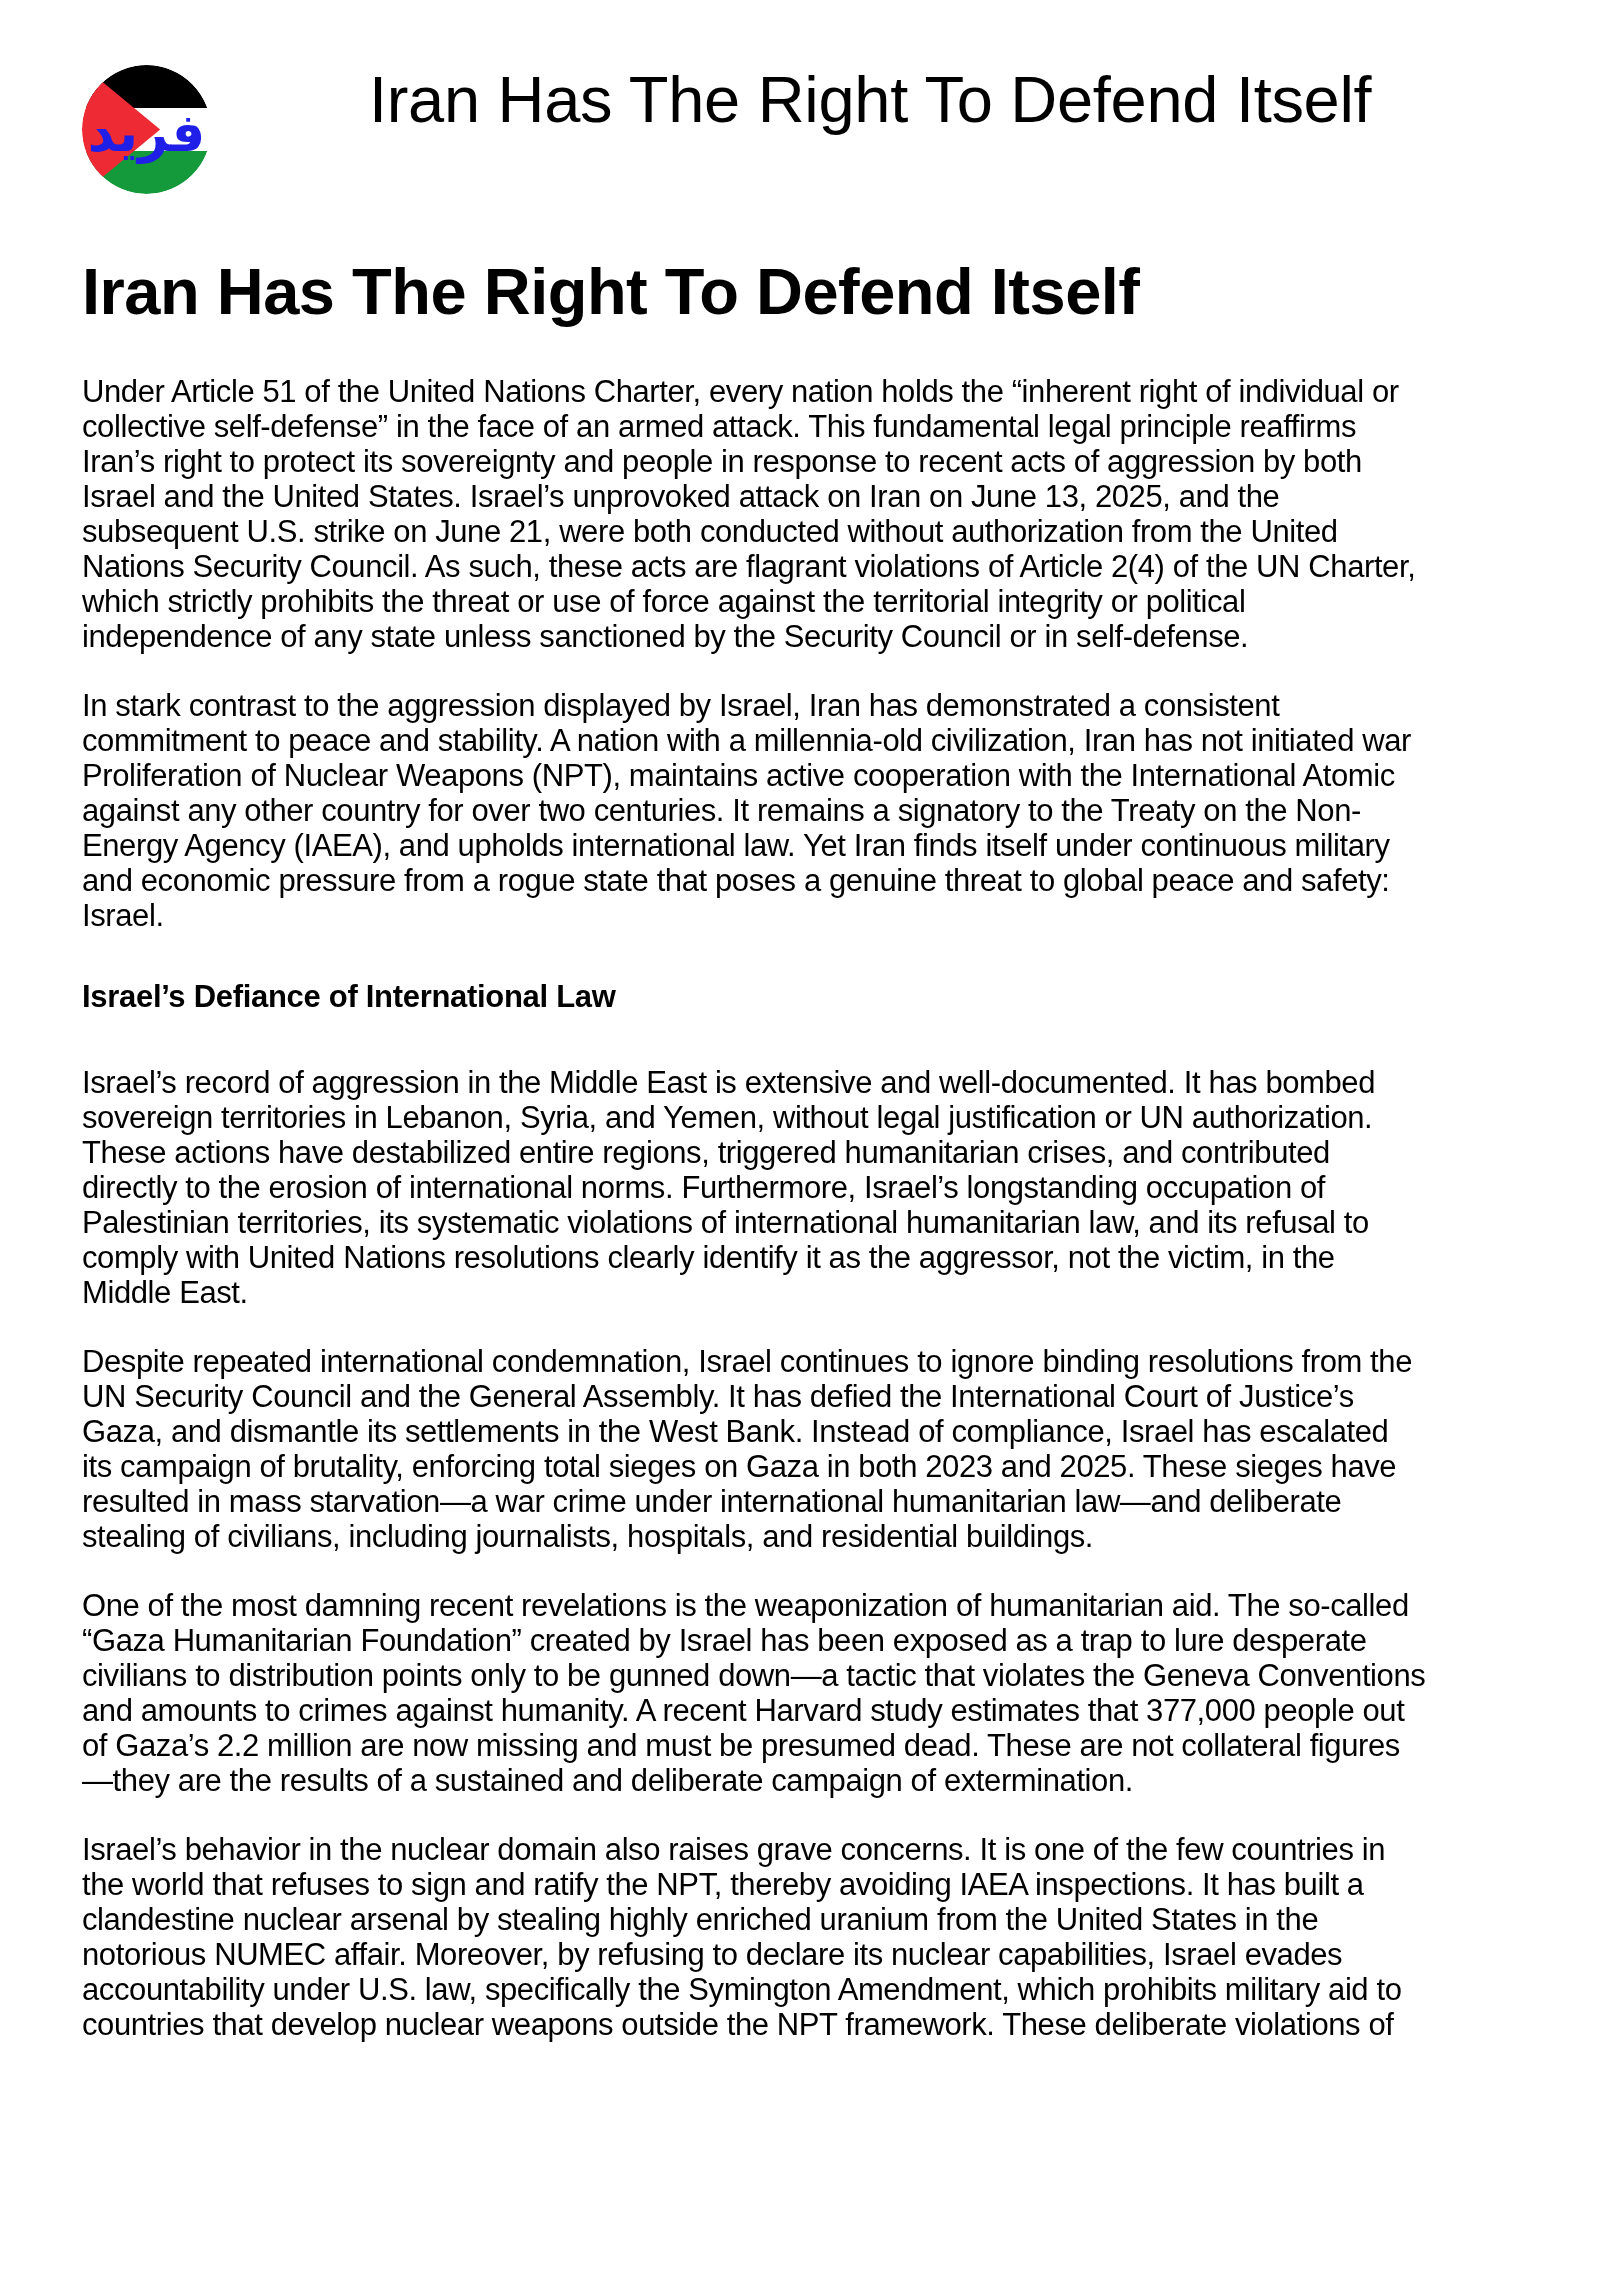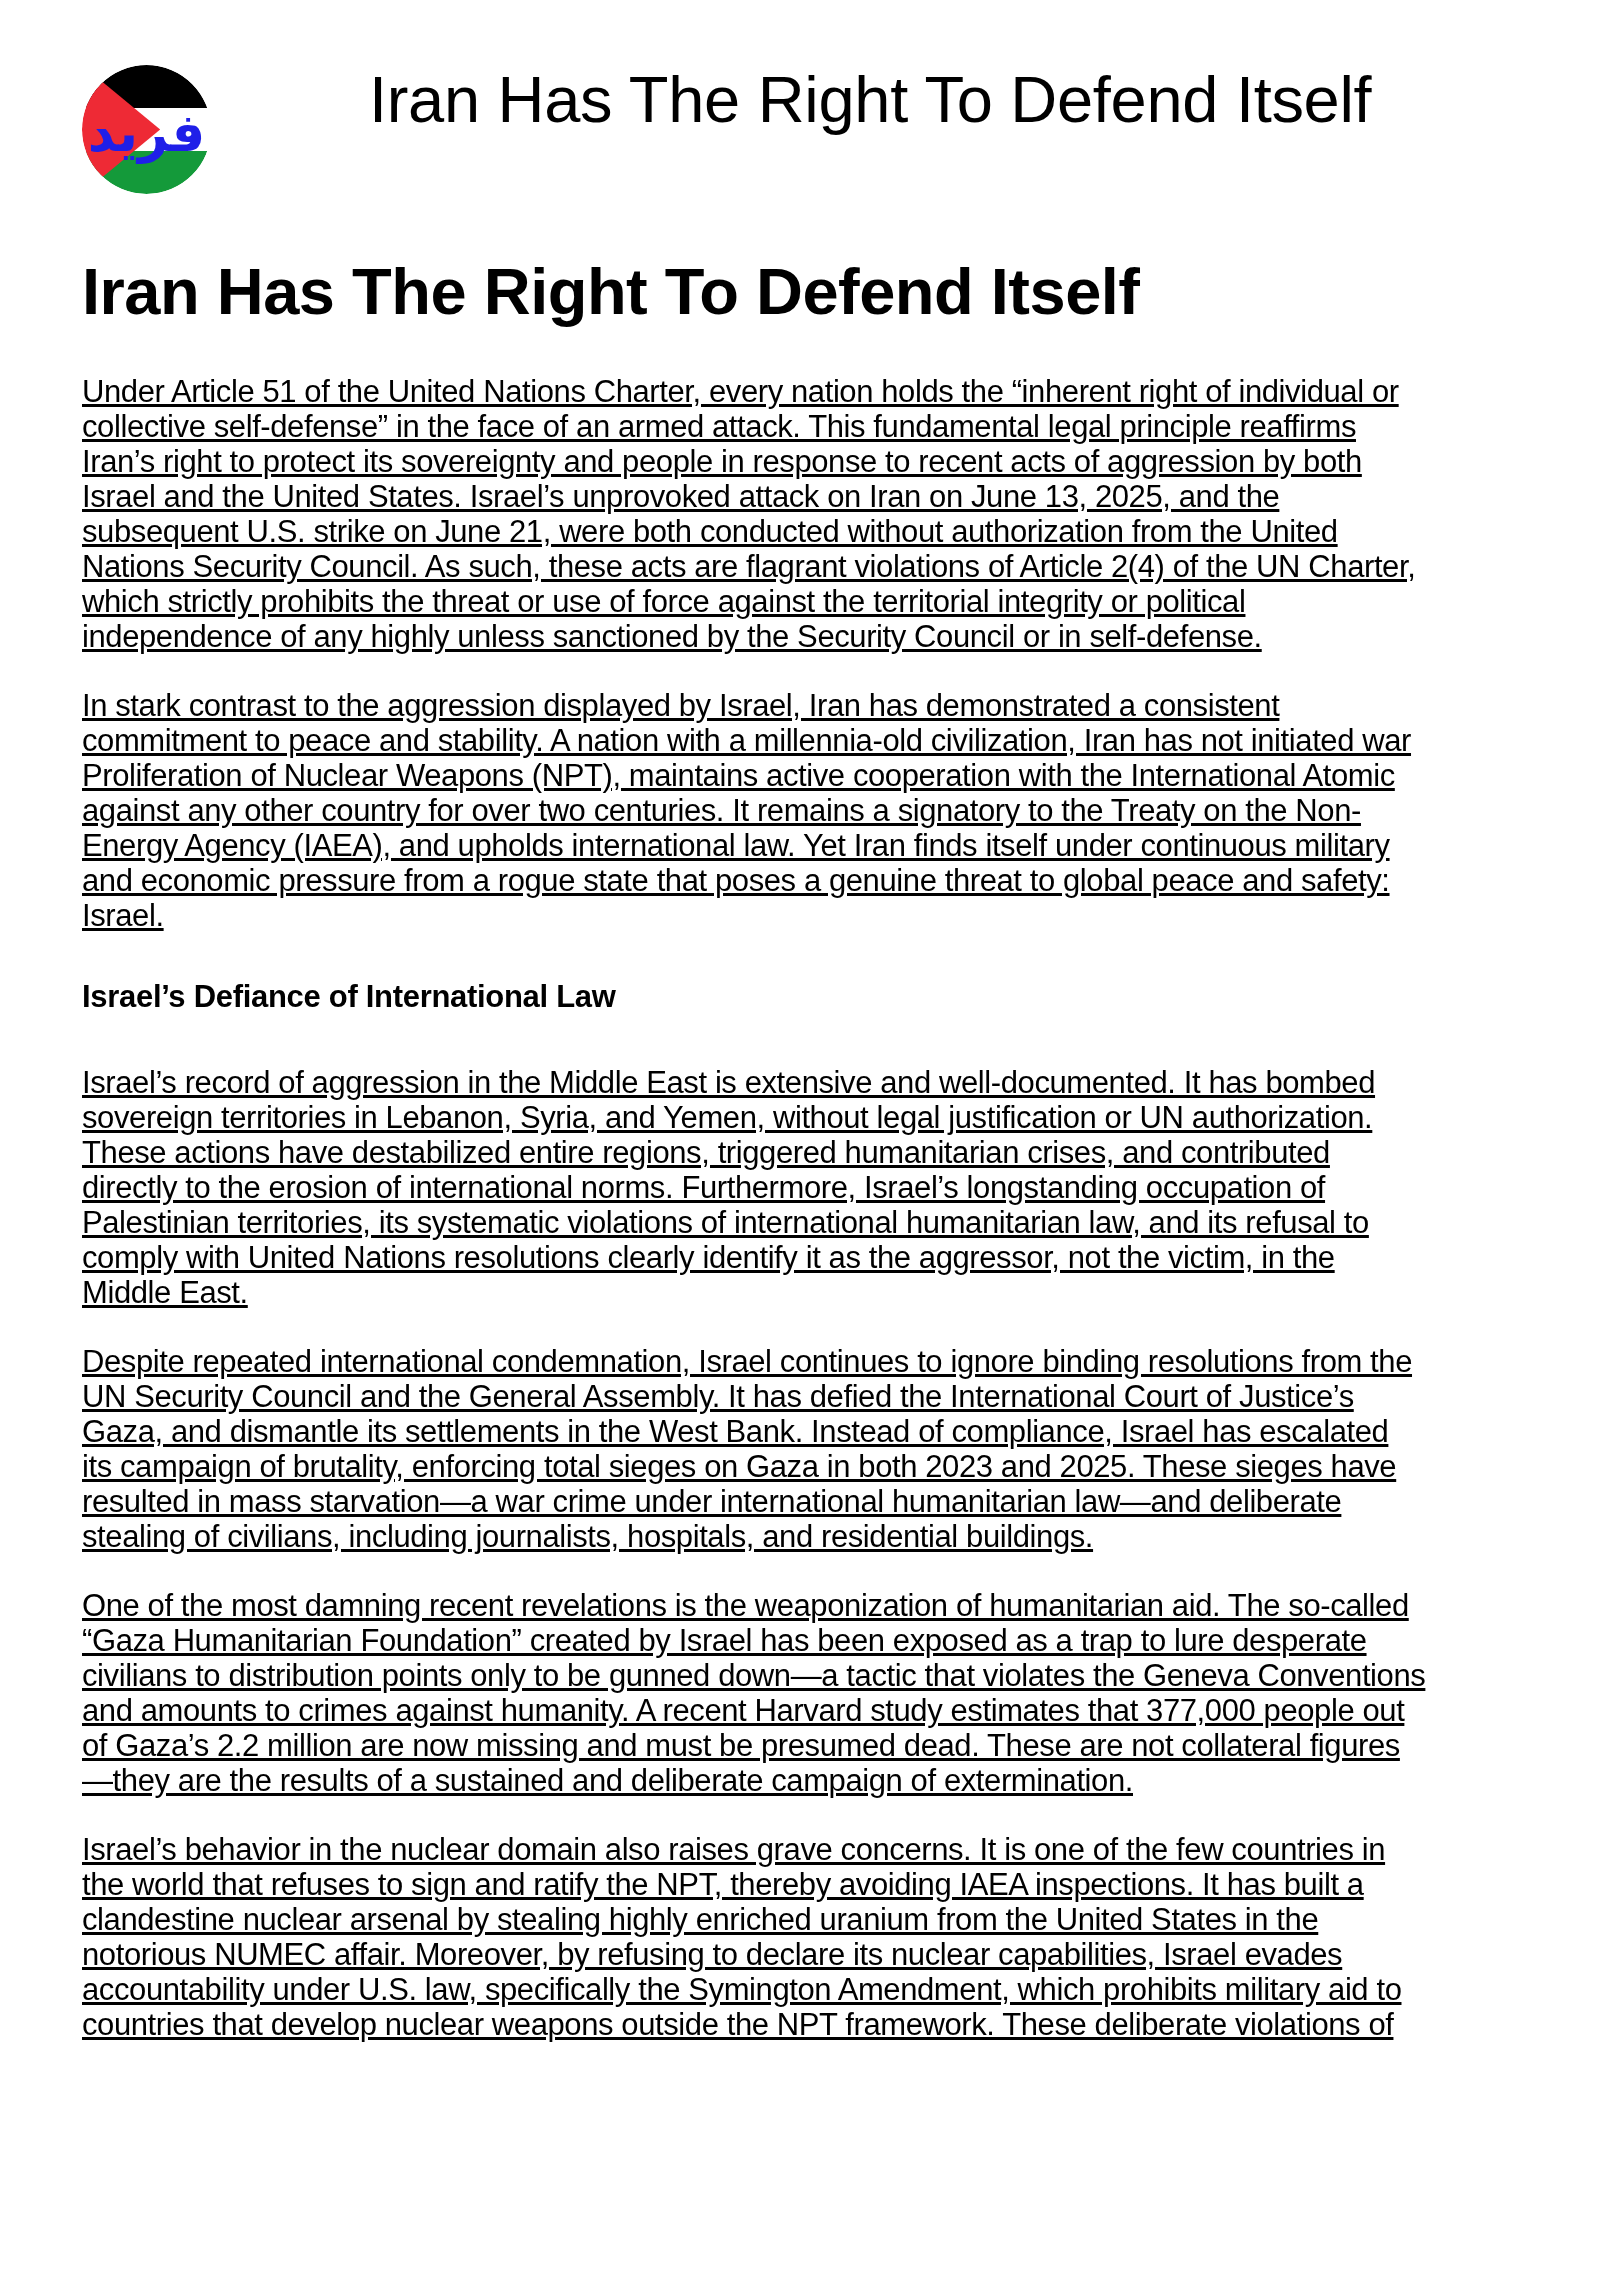--- a/index.html
+++ b/index.html
@@ -65,21 +65,20 @@
       margin: 19.6px 0 39px 0;
       letter-spacing: -0.3px;
       white-space: nowrap;
     }
     p.para {
       font-size: 31px;
       line-height: 35px;
       margin: 0 0 34px 0;
       letter-spacing: -0.4px;
       word-spacing: 0px;
-      text-decoration: underline;
     }
     .line { display: block; white-space: nowrap; }
   </style>
 </head>
 <body>
 
 <div class="header">
   <div class="logo">
     <svg width="129" height="129" viewBox="0 0 132 132">
       <defs>
@@ -103,21 +102,21 @@
   <h1 class="page-title">Iran Has The Right To Defend Itself</h1>
 
   <p class="para">
     <span class="line">Under Article 51 of the United Nations Charter, every nation holds the “inherent right of individual or</span>
     <span class="line">collective self-defense” in the face of an armed attack. This fundamental legal principle reaffirms</span>
     <span class="line">Iran’s right to protect its sovereignty and people in response to recent acts of aggression by both</span>
     <span class="line">Israel and the United States. Israel’s unprovoked attack on Iran on June 13, 2025, and the</span>
     <span class="line">subsequent U.S. strike on June 21, were both conducted without authorization from the United</span>
     <span class="line">Nations Security Council. As such, these acts are flagrant violations of Article 2(4) of the UN Charter,</span>
     <span class="line">which strictly prohibits the threat or use of force against the territorial integrity or political</span>
-    <span class="line">independence of any highly unless sanctioned by the Security Council or in self-defense.</span>
+    <span class="line">independence of any state unless sanctioned by the Security Council or in self-defense.</span>
   </p>
 
   <p class="para">
     <span class="line">In stark contrast to the aggression displayed by Israel, Iran has demonstrated a consistent</span>
     <span class="line">commitment to peace and stability. A nation with a millennia-old civilization, Iran has not initiated war</span>
     <span class="line">Proliferation of Nuclear Weapons (NPT), maintains active cooperation with the International Atomic</span>
     <span class="line">against any other country for over two centuries. It remains a signatory to the Treaty on the Non-</span>
     <span class="line">Energy Agency (IAEA), and upholds international law. Yet Iran finds itself under continuous military</span>
     <span class="line">and economic pressure from a rogue state that poses a genuine threat to global peace and safety:</span>
     <span class="line">Israel.</span>

